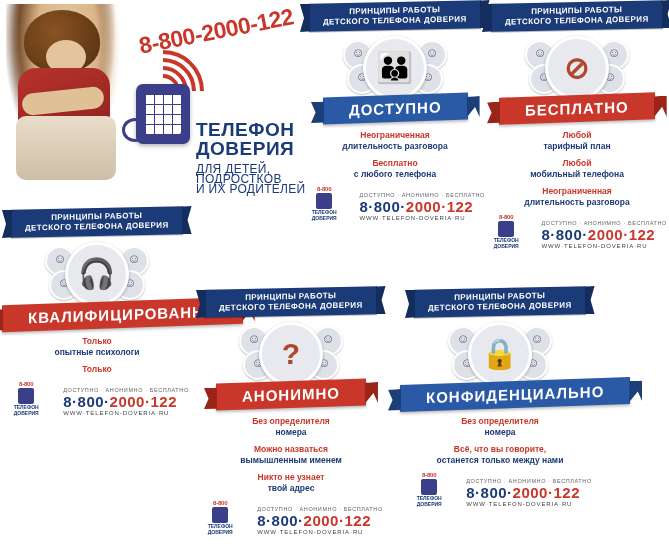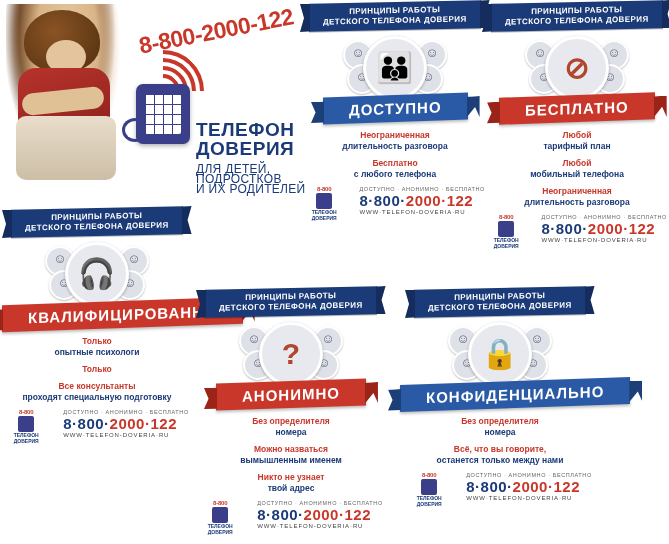--- a/index.html
+++ b/index.html
@@ -81,21 +81,21 @@
   .banner.blue:before,.banner.blue:after{background:#1d3f78;}
   .banner:before{left:-12px;clip-path:polygon(0 0,100% 0,100% 78%,0 78%,35% 40%);}
   .banner:after{right:-12px;clip-path:polygon(0 0,100% 0,100% 78%,65% 40%,0 78%);}
 
   .bullets{margin-top:8px;font-size:8.5px;line-height:11px;}
   .bullets .b{margin-bottom:6px;}
   .bullets .hl{color:#c9372b;font-weight:bold;}
   .bullets .dk{color:#1b3a78;font-weight:bold;}
 
   
-  .foot{margin-top:6px;display:flex;justify-content:center;gap:16px;}
+  .foot{margin-top:6px;display:flex;align-items:flex-end;justify-content:center;gap:16px;}
   .minilogo{width:42px;text-align:center;}
   .minilogo .arcs{font-size:6px;color:#c9372b;font-weight:bold;letter-spacing:-.2px;}
   .minilogo .sq{
     width:16px;height:16px;background:#3b3f8a;border-radius:2px;margin:1px auto 1px auto;
   }
   .minilogo .nm{font-size:5px;color:#1b3a78;font-weight:bold;line-height:5.5px;}
   .footright{text-align:left;}
   .footright .tag{font-size:5.5px;color:#666;letter-spacing:.6px;white-space:nowrap;}
   .footright .num{font-size:15px;font-weight:bold;color:#1b3a78;letter-spacing:.5px;white-space:nowrap;}
   .footright .num .red{color:#c9372b;}
@@ -300,24 +300,20 @@
     </div>
     <div class="banner red">КВАЛИФИЦИРОВАННО</div>
     <div class="bullets">
           <div class="b">
        <span class="hl">Только</span><br>
        <span class="dk">опытные психологи</span>
      </div>
           <div class="b">
        <span class="hl">Только</span><br>
      </div>
-          <div class="b">
-       <span class="hl">Все консультанты</span><br>
-       <span class="dk">проходят специальную подготовку</span>
-     </div>
         </div>
     <div class="foot">
       <div class="minilogo">
         <div class="arcs">8-800</div>
         <div class="sq"></div>
         <div class="nm">ТЕЛЕФОН<br>ДОВЕРИЯ</div>
       </div>
       <div class="footright">
         <div class="tag">ДОСТУПНО · АНОНИМНО · БЕСПЛАТНО</div>
         <div class="num">8·800·<span class="red">2000·122</span></div>

